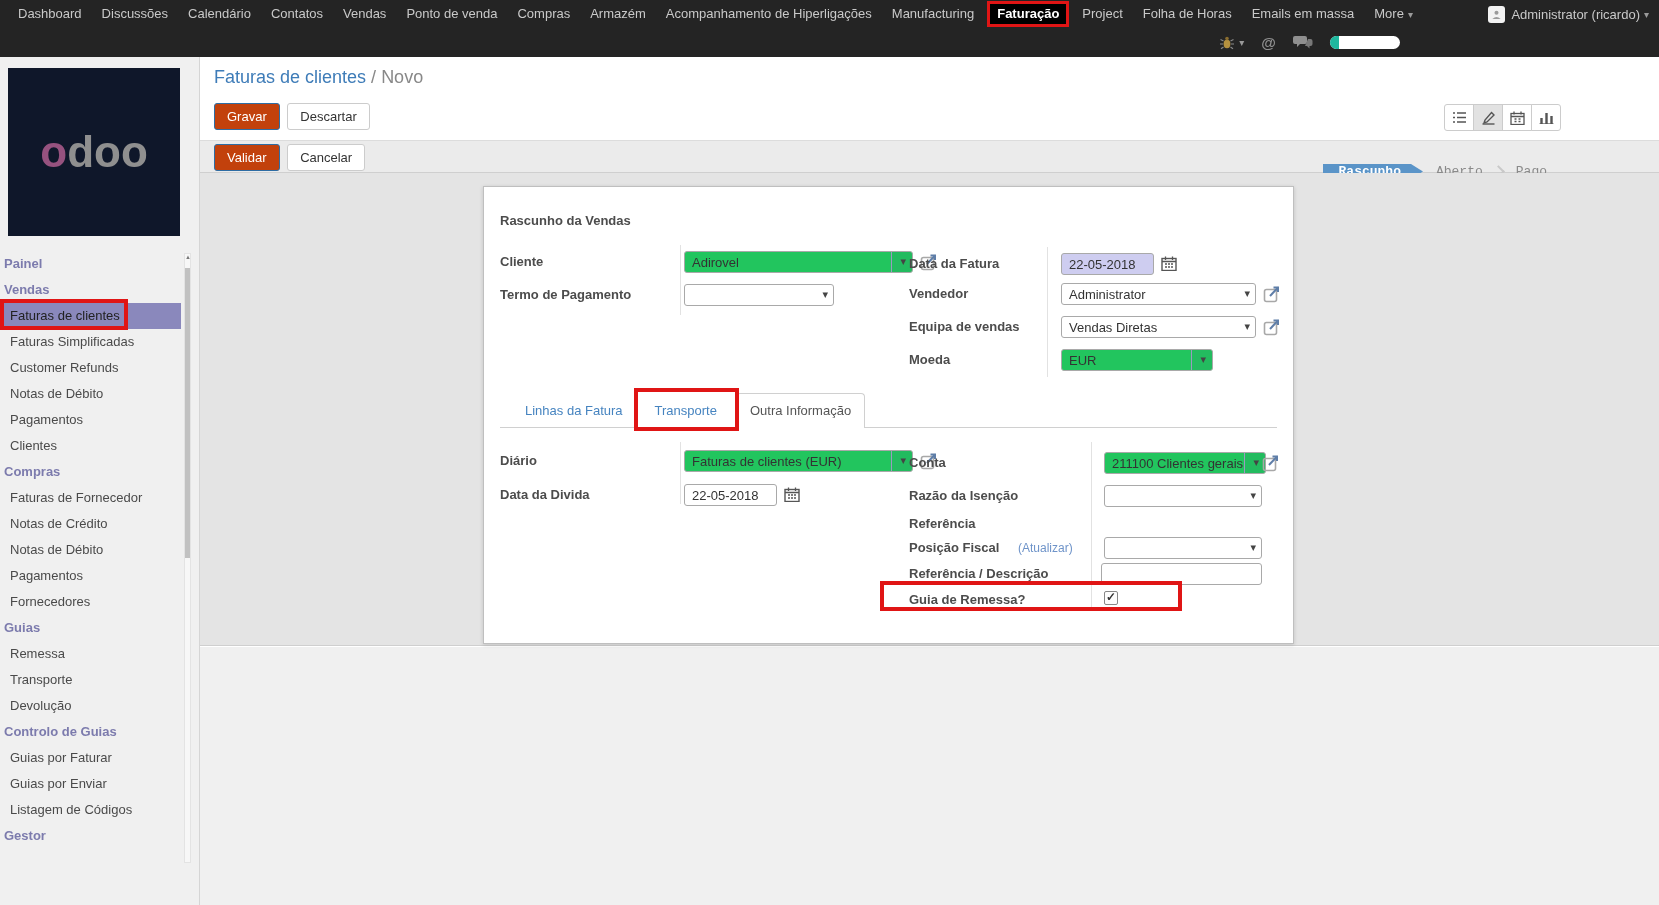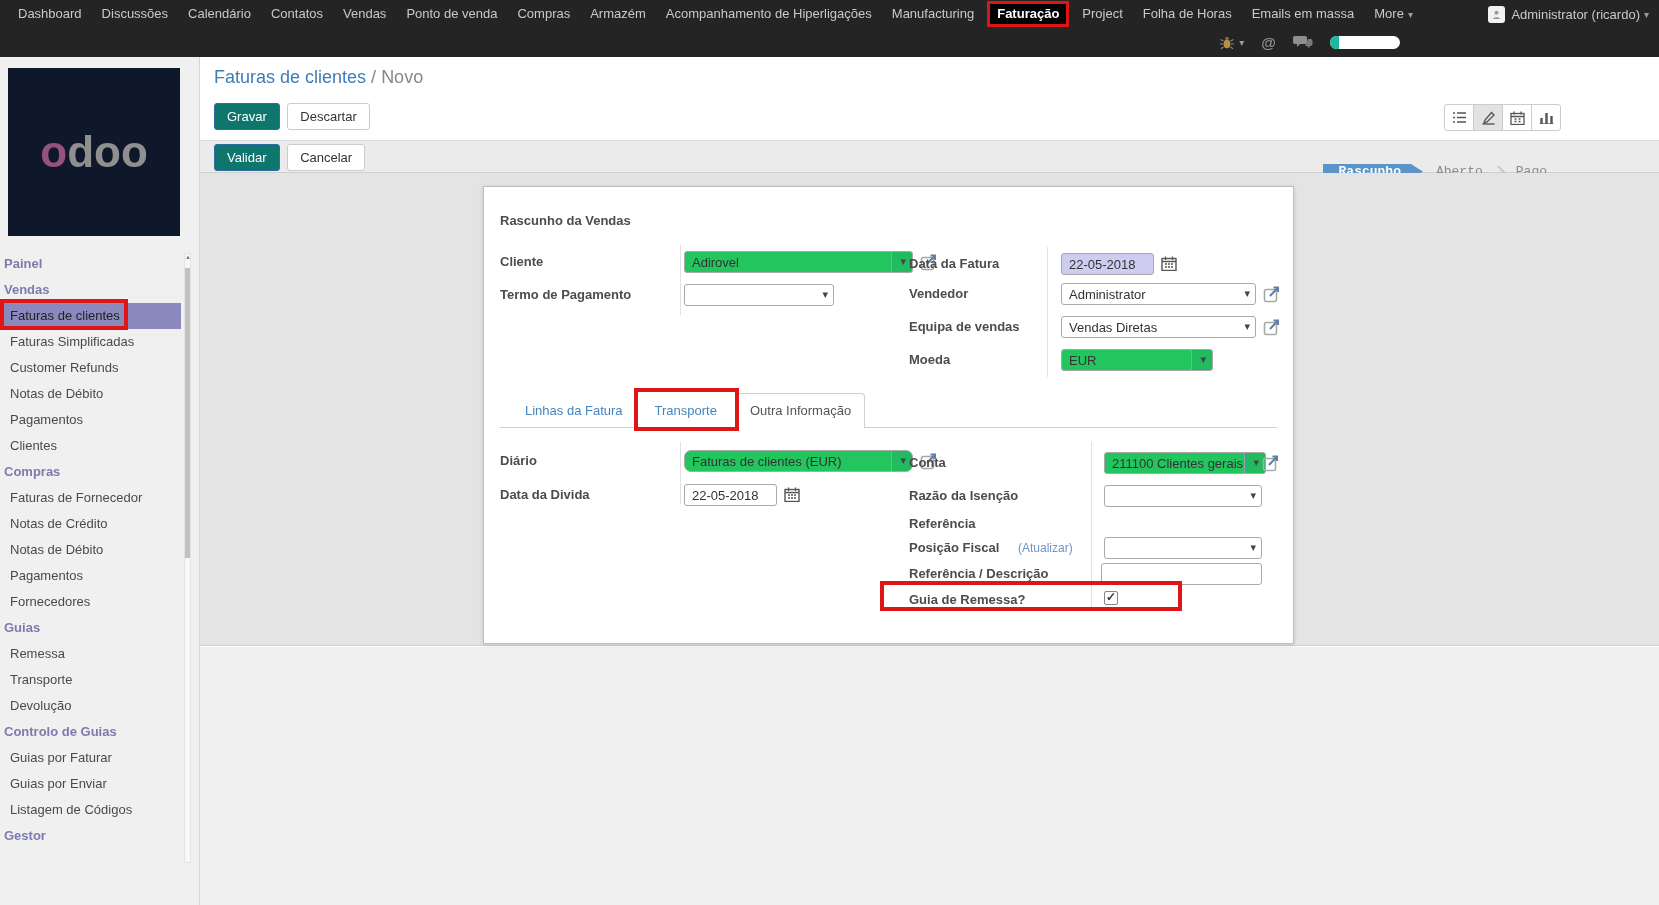--- a/index.html
+++ b/index.html
@@ -32,21 +32,21 @@
   .sb-track { position:absolute; top:196px; right:8px; width:7px; bottom:42px; background:#f7f7f7; border:1px solid #e3e3e3; }
   .sb-arrow { position:absolute; top:-1px; left:0; width:100%; text-align:center; font-size:6px; color:#777; line-height:8px; }
   .sb-thumb { position:absolute; top:14px; left:0; width:100%; height:290px; background:#c1c1c1; }
 
   
   .main { position:absolute; left:200px; top:57px; right:0; bottom:0; background:#fff; }
   .breadcrumb { position:absolute; left:14px; top:10px; font-size:18px; }
   .bc-parent { color:#3e7cb8; cursor:pointer; }
   .bc-sep, .bc-current { color:#888; }
   .btn { display:inline-block; font-size:13px; padding:5px 12px; border-radius:3px; border:1px solid #ccc; background:#fff; color:#333; cursor:pointer; margin-right:4px; }
-  .btn.primary { background:#0f766e; border-color:#2e6da4; color:#fff; }
+  .btn.primary { background:#c2410c; border-color:#2e6da4; color:#fff; }
   .btn-row1 { position:absolute; left:14px; top:46px; }
   .view-switcher { position:absolute; right:98px; top:47px; display:flex; }
   .vs-btn { width:30px; height:27px; border:1px solid #ccc; background:#fff; margin-left:-1px; display:flex; align-items:center; justify-content:center; cursor:pointer; }
   .vs-btn:first-child { border-radius:3px 0 0 3px; }
   .vs-btn:last-child { border-radius:0 3px 3px 0; }
   .vs-btn.active { background:#e2e2e2; }
   .bar2 { position:absolute; left:0; right:0; top:83px; height:33px; background:#ebebeb; border-top:1px solid #dcdcdc; border-bottom:1px solid #cfcfcf; }
   .btn-row2 { position:absolute; left:14px; top:3px; }
   .statusbar { position:absolute; right:99px; top:15px; height:31px; display:flex; align-items:center;font-family:Liberation Mono, monospace; }
   .step { display:flex; align-items:center; padding:0 13px; color:#8a8a8a; }
@@ -285,21 +285,21 @@
     <div class="tabstrip">
       <div class="tab">Linhas da Fatura</div>
       <div class="tab">
         <span>Transporte</span>
         <div class="ann ann-tab"></div>
       </div>
       <div class="tab active">Outra Informação</div>
     </div>
 
     <div class="flabel" style="left:16px; top:266px;">Diário</div>
-    <div class="sel lav cap" style="left:200px; top:263px; width:229px;border-radius:7px;">Faturas de clientes (EUR)</div>
+    <div class="sel lav cap" style="left:200px; top:263px; width:229px;">Faturas de clientes (EUR)</div>
     <span class="icon-abs" style="left:436px; top:265px;">
       <svg width="18" height="18" viewBox="0 0 18 18">
           <rect x="1.5" y="4.5" width="12" height="12" rx="2" fill="none" stroke="#a8a8a8" stroke-width="1.6"></rect>
           <path d="M7 11 15 2.5" stroke="#5f7ea8" stroke-width="2"></path>
           <path d="M10.5 2.5h4.5v4.5" fill="none" stroke="#5f7ea8" stroke-width="2"></path>
         </svg>
     </span>
 
     <div class="flabel" style="left:16px; top:300px;">Data da Divida</div>
     <div class="inp" style="left:200px; top:297px; width:93px;">22-05-2018</div>

